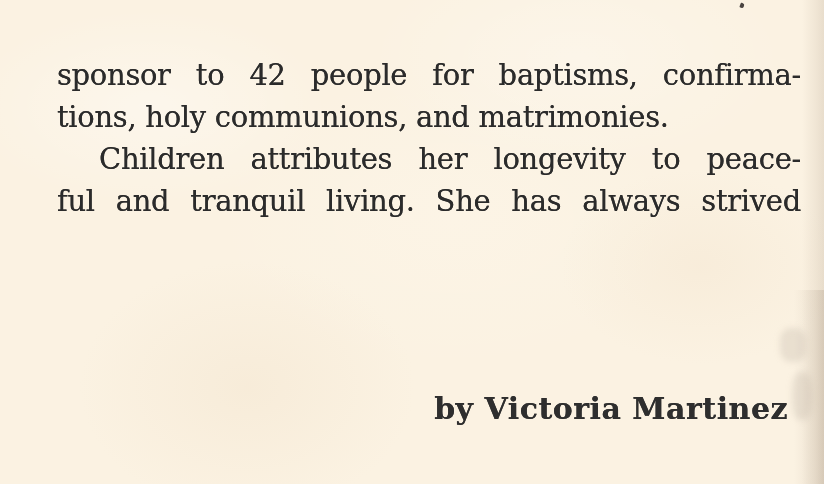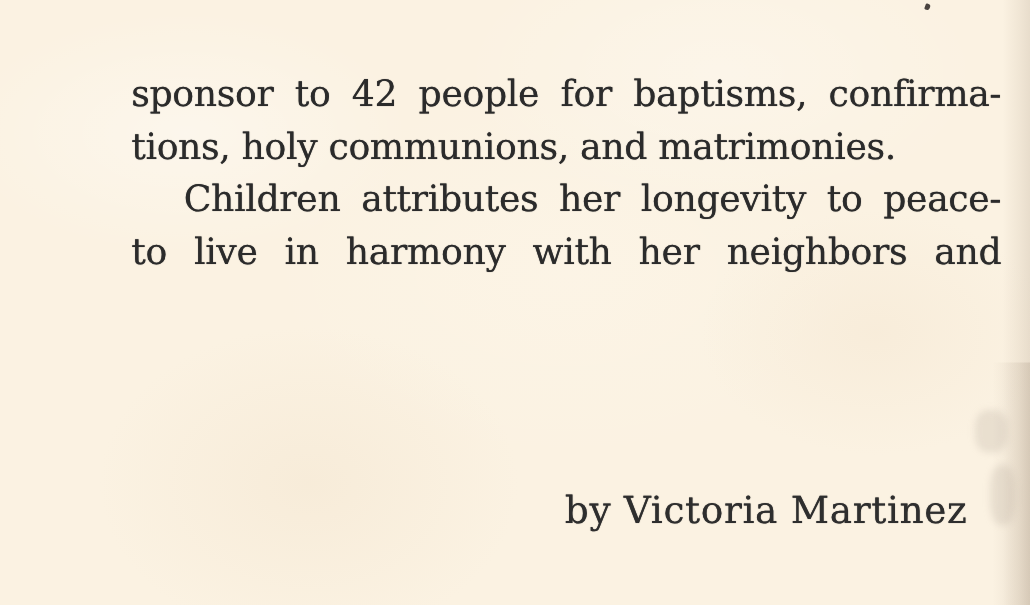--- a/index.html
+++ b/index.html
@@ -33,41 +33,40 @@
     width: 744px;
     font-size: 29px;
     line-height: 42px;
     color: #2b2b2b;
     letter-spacing: -0.3px;
     text-shadow: 0 0 0.6px rgba(35,35,35,0.85);
   }
   .line {
     height: 42px;
     white-space: nowrap;
-    margin-left: 48px;
   }
   .line.justified {
     text-align: justify;
     text-align-last: justify;
     white-space: normal;
   }
   .line.natural {
     text-align: center;
     text-align-last: left;
   }
   .line.indent-first {
     text-indent: 42px;
   }
   .byline {
     position: absolute;
     top: 388px;
-    right: 50px;
+    right: 36px;
     font-size: 30px;
     line-height: 42px;
-    font-weight: normal;
+    font-weight: bold;
     color: #2e2e2e;
     letter-spacing: 0.5px;
     text-shadow: 0 0 0.6px rgba(35,35,35,0.85);
   }
   .right-edge-shadow {
     position: absolute;
     top: 0;
     right: 0;
     width: 22px;
     height: 484px;
@@ -104,21 +103,21 @@
 </style>
 </head>
 <body>
 
 <div class="page">
 
   <div class="text-block">
     <div class="line justified">sponsor to 42 people for baptisms, confirma-</div>
     <div class="line natural">tions, holy communions, and matrimonies.</div>
     <div class="line justified indent-first">Children attributes her longevity to peace-</div>
-    <div class="line justified">to live in harmony with her neighbors and</div>
+    <div class="line justified">ful and tranquil living. She has always strived</div>
   </div>
 
   <div class="byline">by Victoria Martinez</div>
 
   <div class="right-edge-shadow"></div>
   <div class="right-edge-shadow-lower"></div>
   <div class="smudge smudge-1"></div>
   <div class="smudge smudge-2"></div>
   <div class="ink-speck"></div>
 

